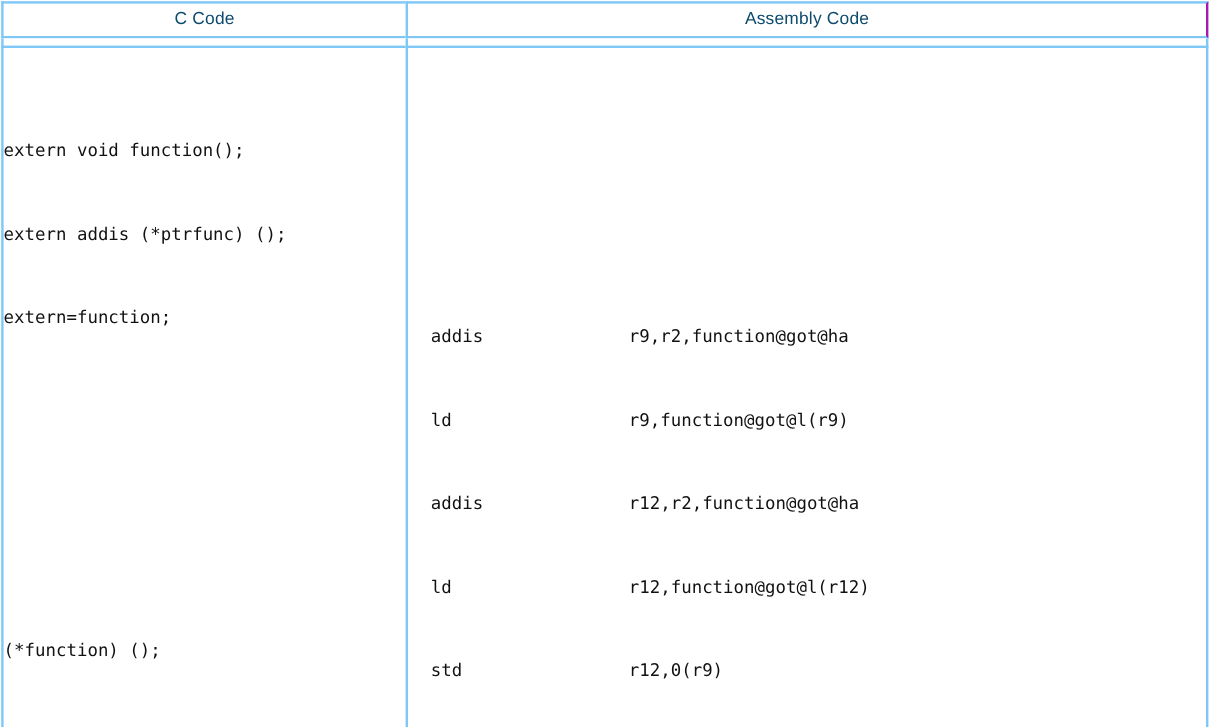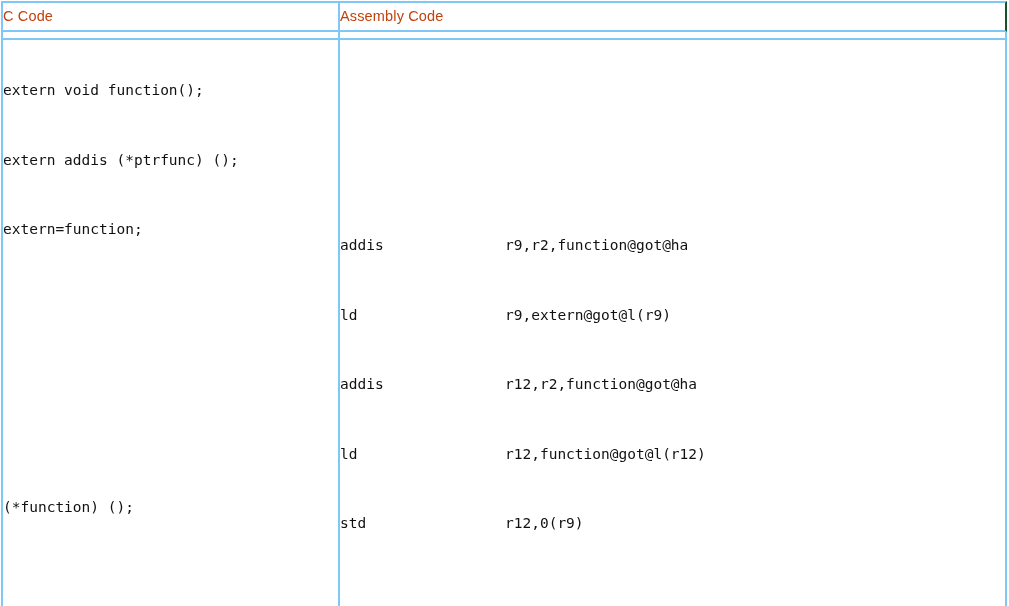--- a/index.html
+++ b/index.html
@@ -39,31 +39,31 @@
   
   .hdr-row td {
     height: 31px;
     padding: 0;
   }
   .hdr-cell {
     box-sizing: border-box;
     border-top: 2px solid #7ec7f7;
     border-bottom: 2px solid #7ec7f7;
     border-left: 2px solid #7ec7f7;
-    text-align: left;
+    text-align: center;
     vertical-align: middle;
-    color: #c2410c;
+    color: #0c4a6e;
     font-size: 14.5px;
     font-family: "Liberation Sans", sans-serif;
     letter-spacing: 0.15px;
     line-height: 27px;
     background: #ffffff;
   }
   .hdr-cell.last {
-    border-right: 2px solid #14532d;
+    border-right: 2px solid #a21caf;
   }
 
   
   .sep-row td {
     height: 6px;
     padding: 0;
     border-bottom: 2px solid #7ec7f7;
     border-left: 2px solid #7ec7f7;
     background: #ffffff;
   }
@@ -82,20 +82,21 @@
   .body-row td.last {
     border-right: 2px solid #7ec7f7;
   }
 
   
   .code-block {
     font-family: "DejaVu Sans Mono", "Liberation Mono", monospace;
     font-size: 14.5px;
     color: #111111;
     white-space: pre;
+    margin-top: 36px;
   }
 
   .c-col {
     padding: 10px 0 0 6px;
   }
   .asm-col {
     padding: 10px 0 0 5px;
   }
 
   .code-line {
@@ -105,20 +106,21 @@
   }
   .code-line.blank {
     color: transparent;
   }
 
   .asm-line {
     height: 37.5px;
     line-height: 37.5px;
     display: flex;
     align-items: center;
+    padding-left: 19px;
   }
   .asm-mnemonic {
     display: inline-block;
     width: 165px;
     flex: 0 0 165px;
   }
   .asm-operands {
     display: inline-block;
   }
 </style>
@@ -168,21 +170,21 @@
             <div class="asm-line">
               <span class="asm-mnemonic"></span>
               <span class="asm-operands"></span>
             </div>
             <div class="asm-line">
               <span class="asm-mnemonic">addis</span>
               <span class="asm-operands">r9,r2,function@got@ha</span>
             </div>
             <div class="asm-line">
               <span class="asm-mnemonic">ld</span>
-              <span class="asm-operands">r9,extern@got@l(r9)</span>
+              <span class="asm-operands">r9,function@got@l(r9)</span>
             </div>
             <div class="asm-line">
               <span class="asm-mnemonic">addis</span>
               <span class="asm-operands">r12,r2,function@got@ha</span>
             </div>
             <div class="asm-line">
               <span class="asm-mnemonic">ld</span>
               <span class="asm-operands">r12,function@got@l(r12)</span>
             </div>
             <div class="asm-line">

